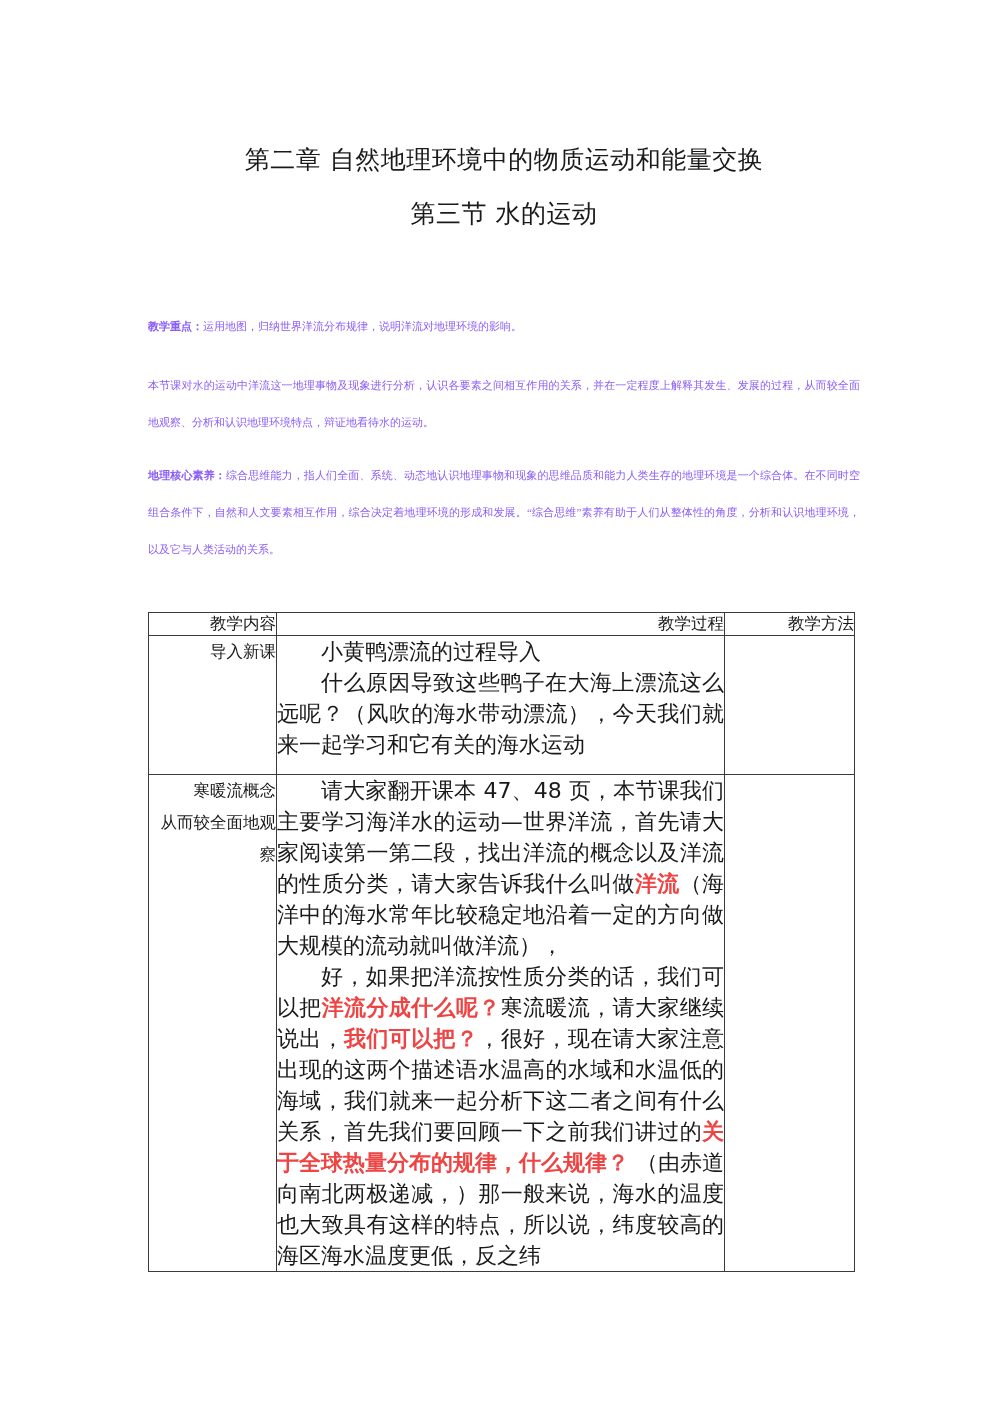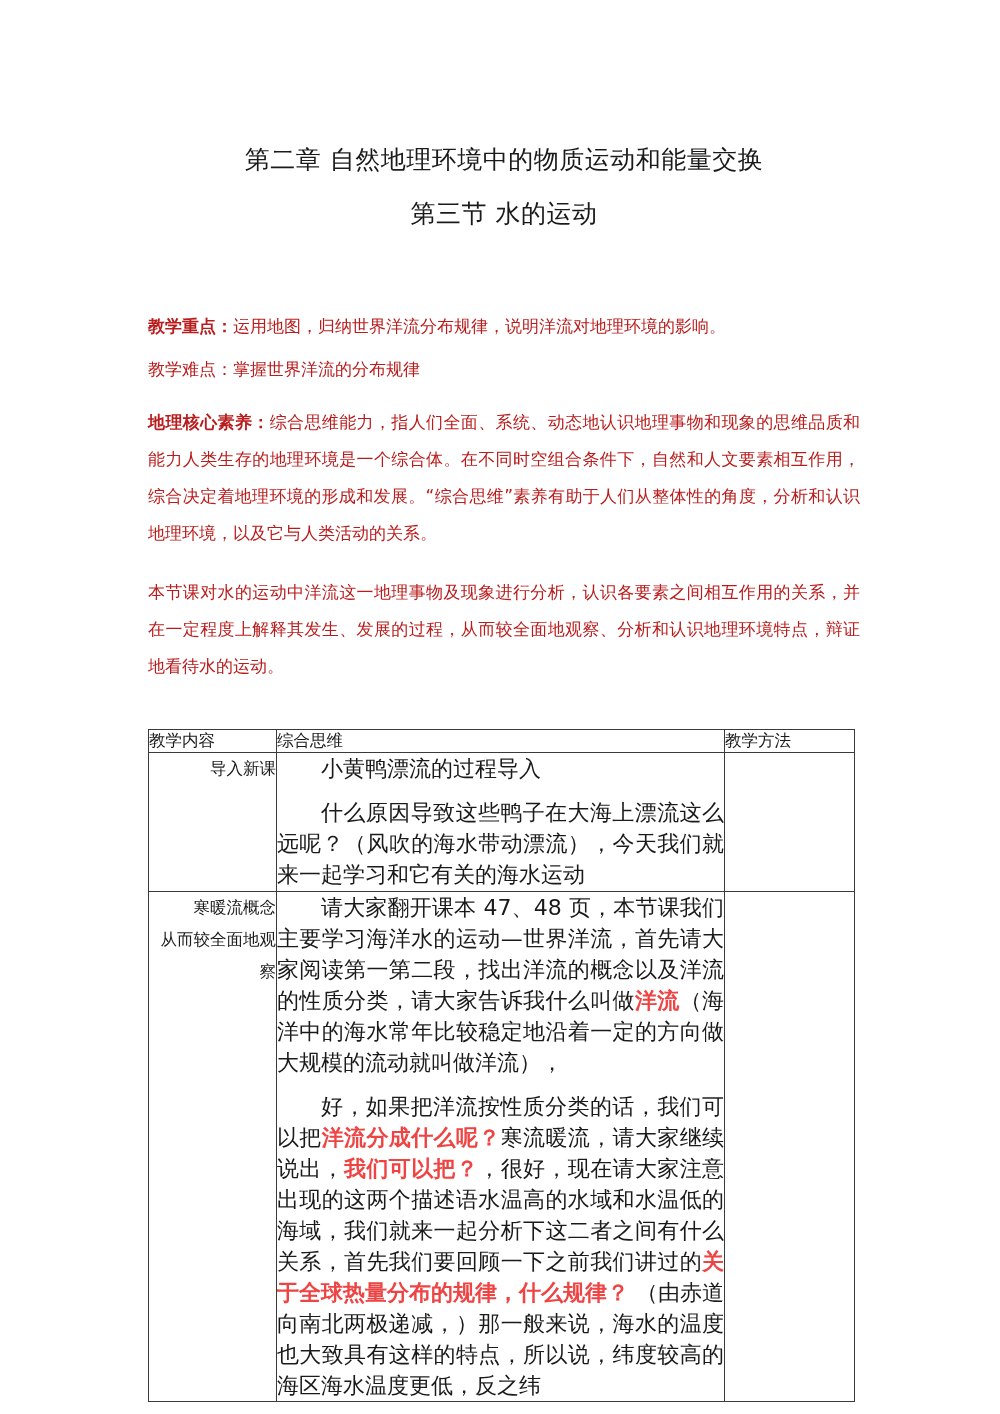--- a/index.html
+++ b/index.html
@@ -36,25 +36,26 @@
     line-height: 44px;
     letter-spacing: 0.5px;
     color: #1a1a1a;
     white-space: nowrap;
   }
   .title-1 { margin-top: 138px; }
   .title-2 { margin-top: 10px; }
 
   
   .para {
-    font-size: 17px;
+    font-size: 11px;
     line-height: 37px;
     text-align: justify;
     text-justify: inter-ideograph;
-    color: #b91c1c;
+    color: #8b5cf6;
+    font-family: Liberation Serif, serif;
   }
   .b { font-weight: bold; }
   .gap-before-keypoint { margin-top: 72px; }
   .gap-sm { margin-top: 6px; }
   .gap-md { margin-top: 16px; }
   .gap-lg { margin-top: 22px; }
 
   
   .lesson-table {
     margin-top: 44px;
@@ -66,21 +67,21 @@
     border: 1px solid #3a3a3a;
     vertical-align: top;
     padding: 0;
     font-weight: normal;
   }
   .col-content  { width: 128px; }
   .col-process  { width: 448px; }
   .col-method   { width: 130px; }
 
   .th-cell {
-    text-align: left;
+    text-align: right;
     font-size: 16.5px;
     line-height: 22px;
     padding: 9px 4px 10px 4px;
     color: #1a1a1a;
   }
 
   .cell-center {
     text-align: right;
     font-size: 16.5px;
     line-height: 32px;
@@ -89,21 +90,21 @@
   }
   .cell-body {
     font-size: 22px;
     line-height: 31px;
     padding: 10px 8px 12px 10px;
     text-align: justify;
     text-justify: inter-ideograph;
     color: #1a1a1a;
   }
   .cell-body p { margin: 0; }
-  .cell-body p + p { margin-top: 13px; }
+  .cell-body p + p { }
   .indent { text-indent: 2em; }
   .cell-blank { padding: 0; }
   .row1-process { height: 138px; }
 
   .rd {
     color: #ef4444;
     font-weight: bold;
   }
 </style>
 </head>
@@ -112,40 +113,37 @@
 <div class="page">
   <div class="content">
 
     <div class="doc-title title-1">第二章 自然地理环境中的物质运动和能量交换</div>
     <div class="doc-title title-2">第三节 水的运动</div>
 
     <div class="para gap-before-keypoint">
       <span class="b">教学重点：</span><span>运用地图，归纳世界洋流分布规律，说明洋流对地理环境的影响。</span>
     </div>
 
-    <div class="para gap-sm">
-      <span>教学难点：</span><span>掌握世界洋流的分布规律</span>
-    </div>
+
+    <div class="para gap-lg">本节课对水的运动中洋流这一地理事物及现象进行分析，认识各要素之间相互作用的关系，并在一定程度上解释其发生、发展的过程，从而较全面地观察、分析和认识地理环境特点，辩证地看待水的运动。</div>
 
     <div class="para gap-md">
       <span class="b">地理核心素养：</span><span>综合思维能力，指人们全面、系统、动态地认识地理事物和现象的思维品质和能力人类生存的地理环境是一个综合体。在不同时空组合条件下，自然和人文要素相互作用，综合决定着地理环境的形成和发展。“综合思维”素养有助于人们从整体性的角度，分析和认识地理环境，以及它与人类活动的关系。</span>
     </div>
-
-    <div class="para gap-lg">本节课对水的运动中洋流这一地理事物及现象进行分析，认识各要素之间相互作用的关系，并在一定程度上解释其发生、发展的过程，从而较全面地观察、分析和认识地理环境特点，辩证地看待水的运动。</div>
 
     <table class="lesson-table">
       <colgroup>
         <col class="col-content">
         <col class="col-process">
         <col class="col-method">
       </colgroup>
       <thead>
         <tr>
           <th class="th-cell">教学内容</th>
-          <th class="th-cell">综合思维</th>
+          <th class="th-cell">教学过程</th>
           <th class="th-cell">教学方法</th>
         </tr>
       </thead>
       <tbody>
 
         <tr>
           <td class="cell-center">导入新课</td>
           <td class="cell-body row1-process">
             <p class="indent">小黄鸭漂流的过程导入</p>
             <p class="indent">什么原因导致这些鸭子在大海上漂流这么远呢？（风吹的海水带动漂流），今天我们就来一起学习和它有关的海水运动</p>

